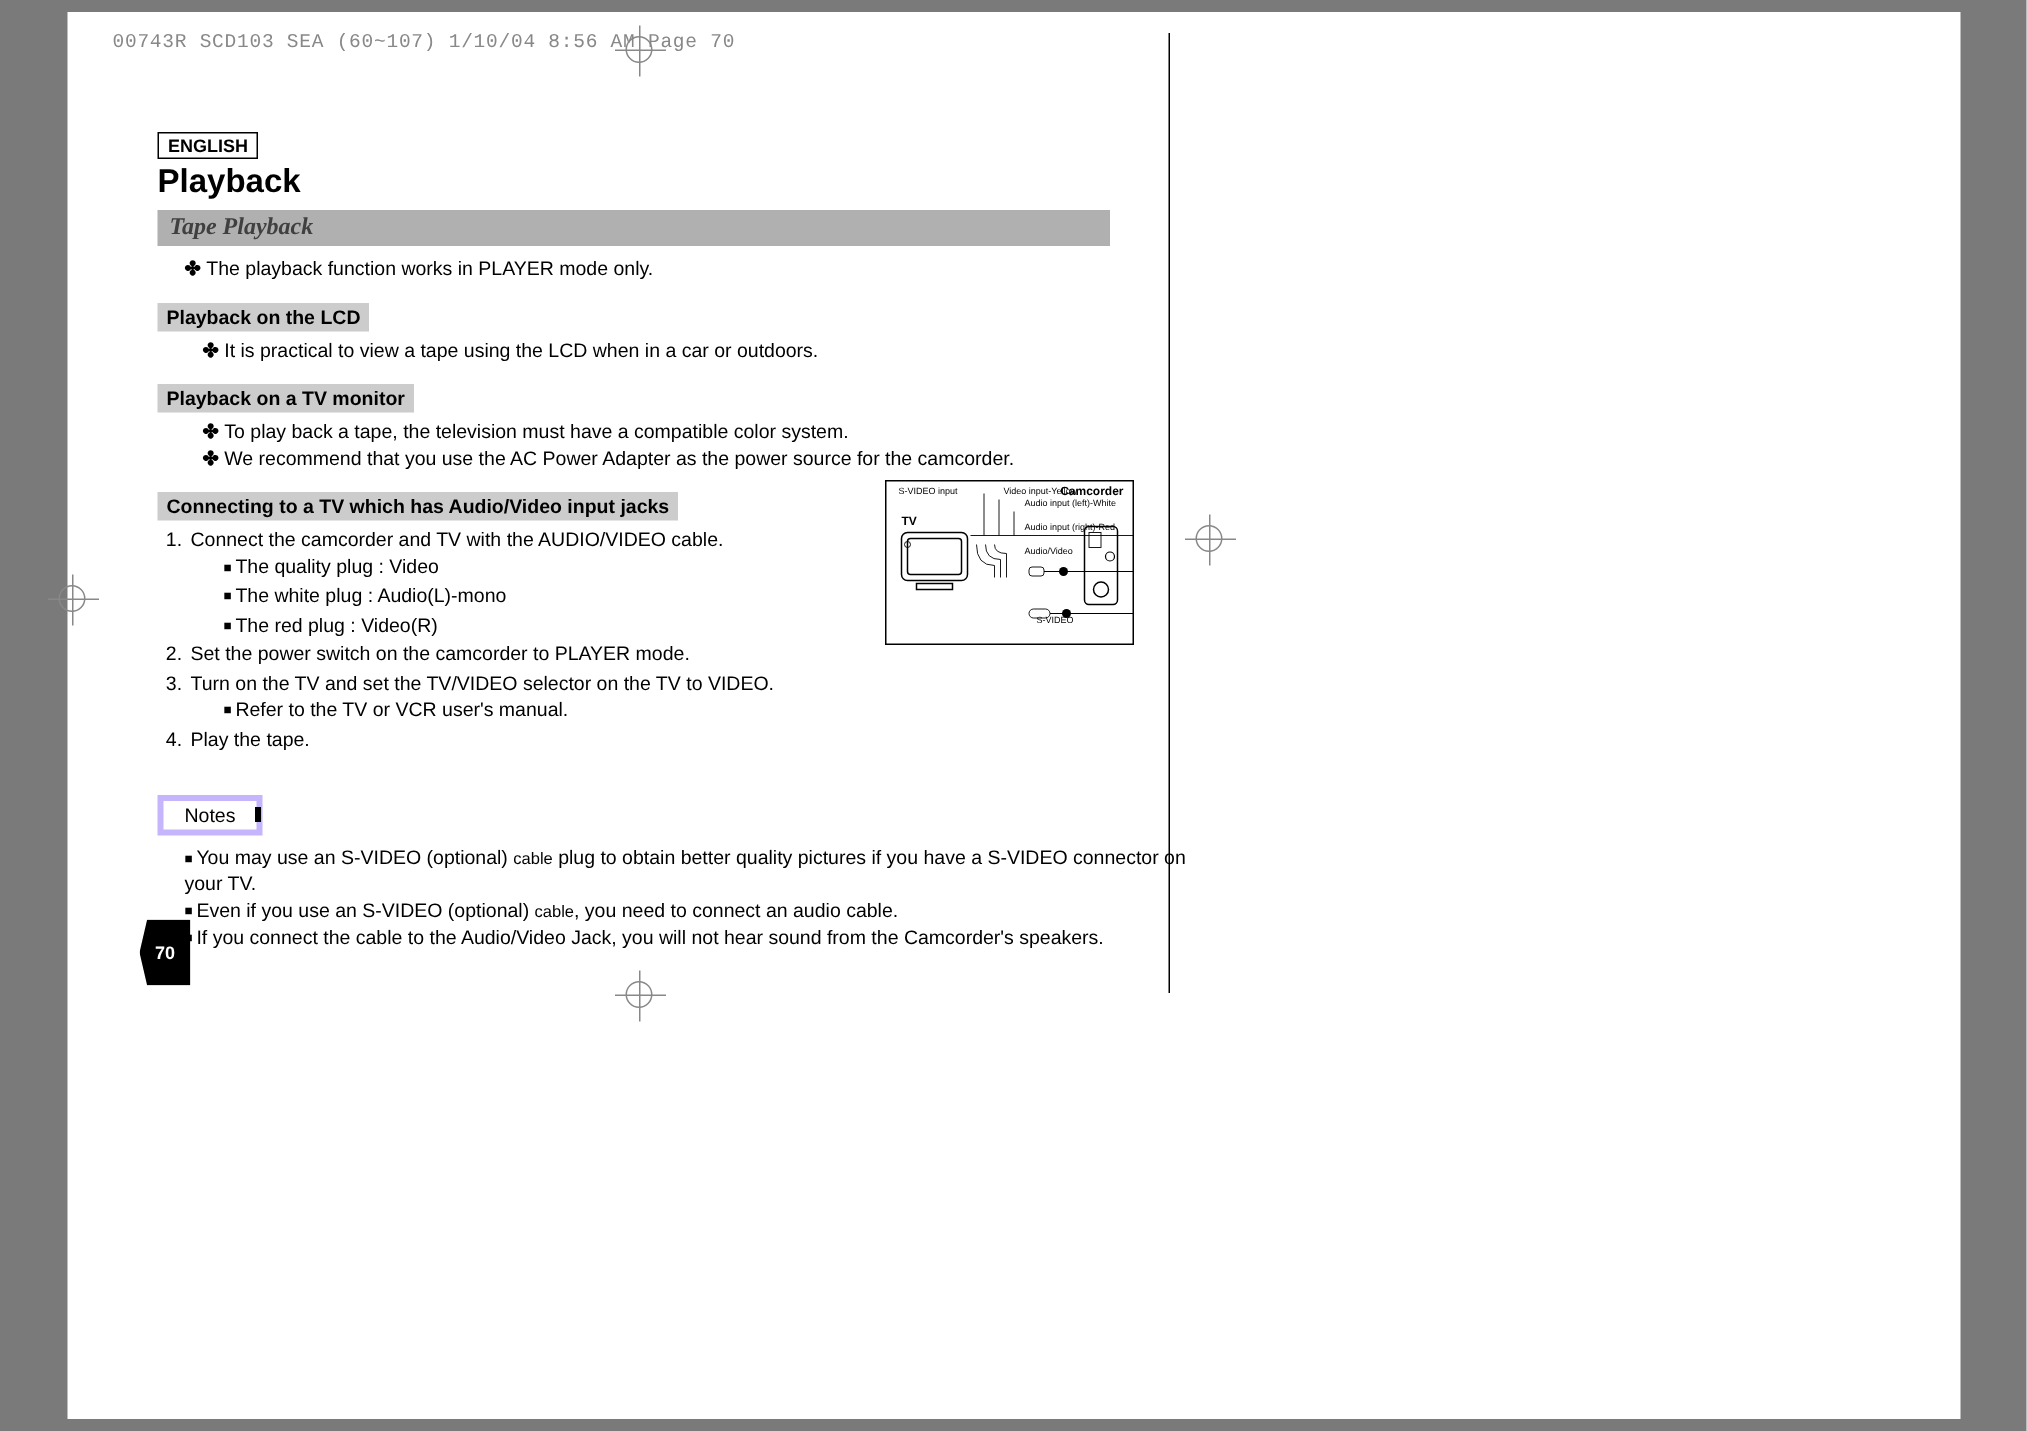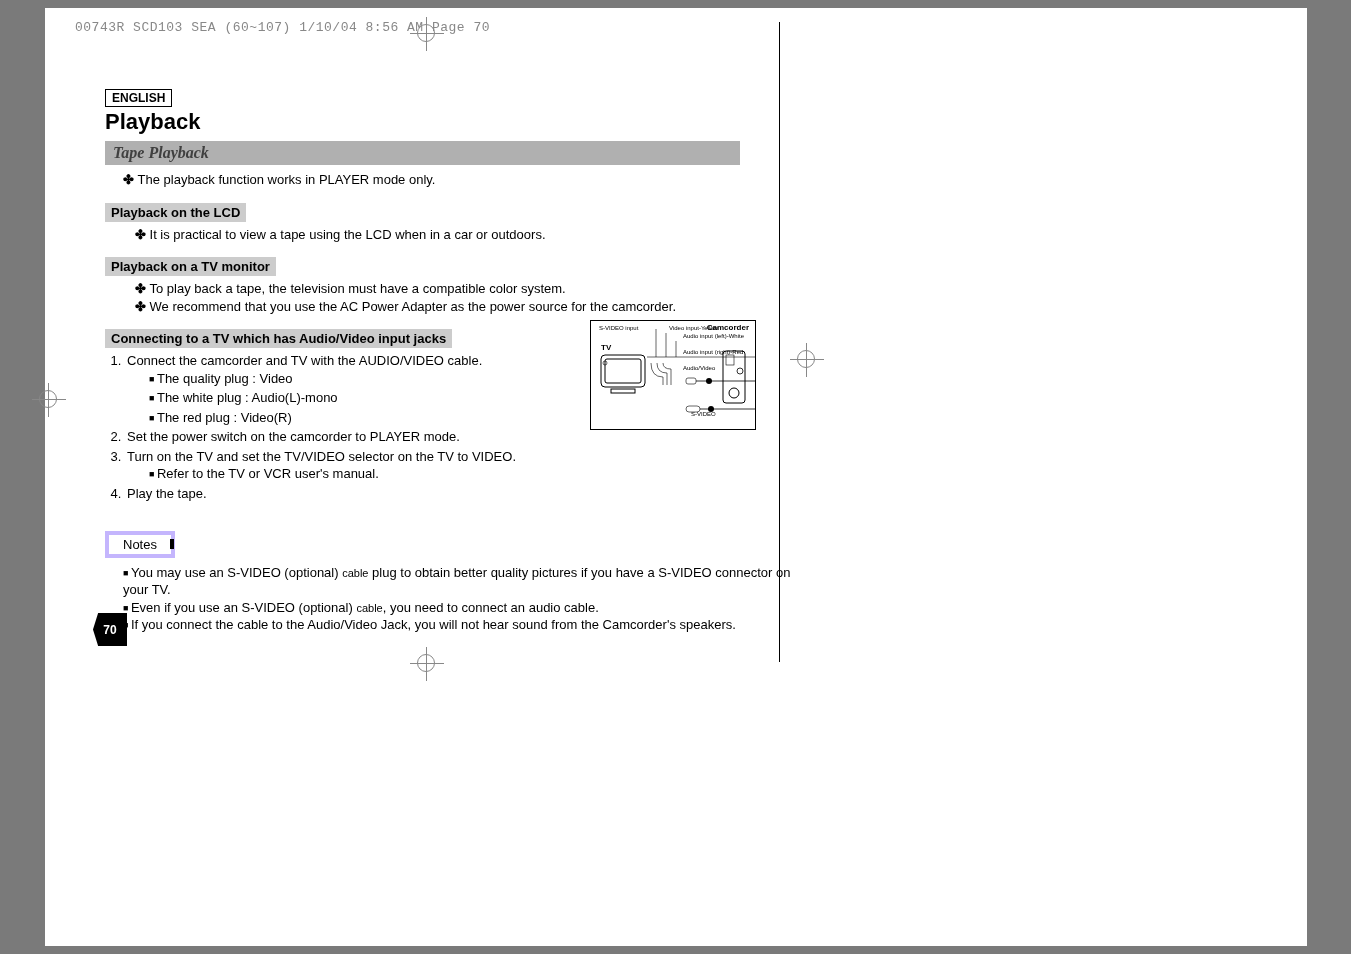--- a/index.html
+++ b/index.html
@@ -109,21 +109,21 @@
       width: 4px; height: 10px; background: #000;
       transform: translateY(-50%);
     }
     .notes-list { list-style: none; margin-left: 18px; font-size: 13px; line-height: 1.35; max-width: 800px; }
     .notes-list li::before { content: "■ "; font-size: 9px; vertical-align: 1px; }
 
     .page-badge {
       position: absolute;
       left: 48px;
       top: 605px;
-      width: 34px; height: 33px;
+      width: 34px; height: 44px;
       background: #000;
       color: #fff;
       font-weight: bold;
       font-size: 12px;
       display: flex; align-items: center; justify-content: center;
       clip-path: polygon(15% 0, 100% 0, 100% 100%, 15% 100%, 0 50%);
     }
 
     .diagram {
       position: absolute;

